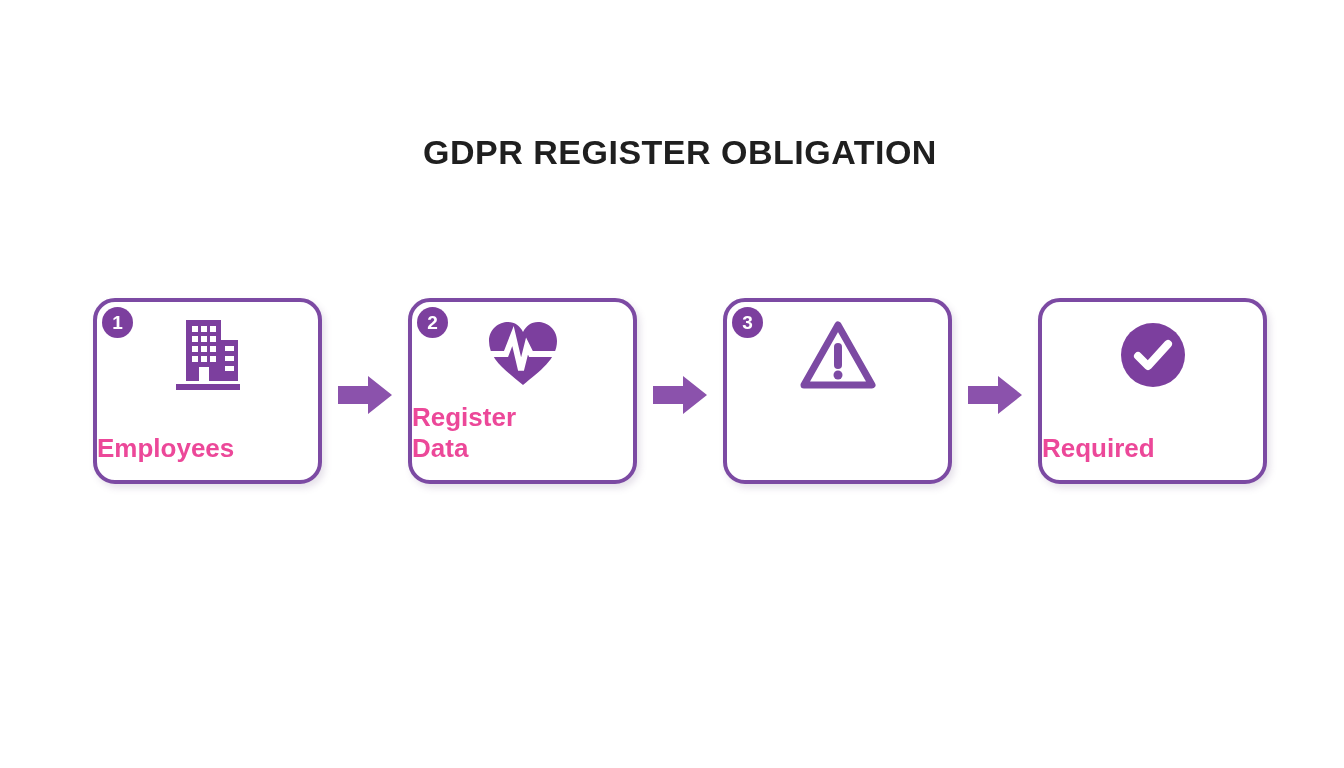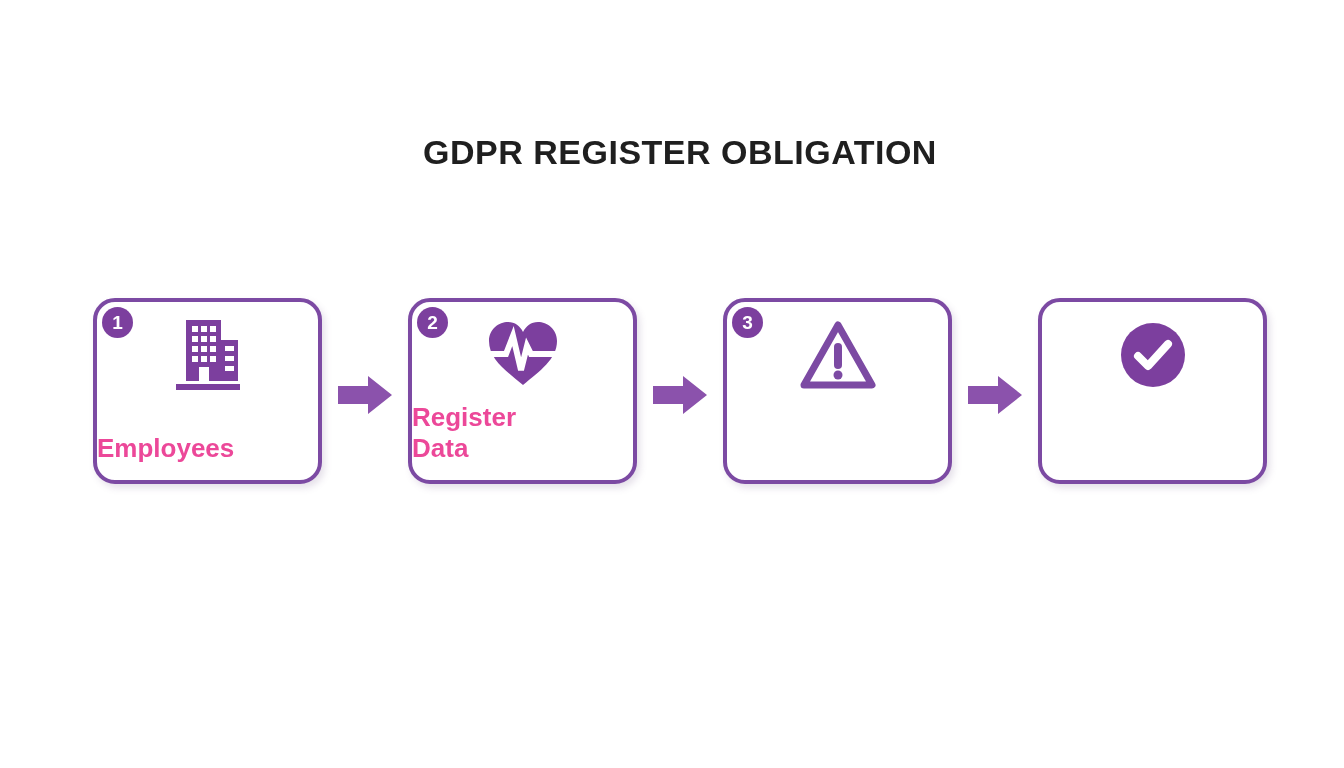--- a/index.html
+++ b/index.html
@@ -184,16 +184,17 @@
   <div class="step-box box-4">
     <div class="icon-area">
       <span>
         <svg width="64" height="64" viewBox="0 0 64 64">
           <circle cx="32" cy="32" r="32" fill="#7c3f9e"></circle>
           <path d="M17 33 L27 43 L47 21" fill="none" stroke="#ffffff" stroke-width="8" stroke-linecap="round" stroke-linejoin="round"></path>
         </svg>
       </span>
     </div>
     <div class="label">
+      <div>Required</div>
     </div>
   </div>
 
 </div>
 
 </body></html>

